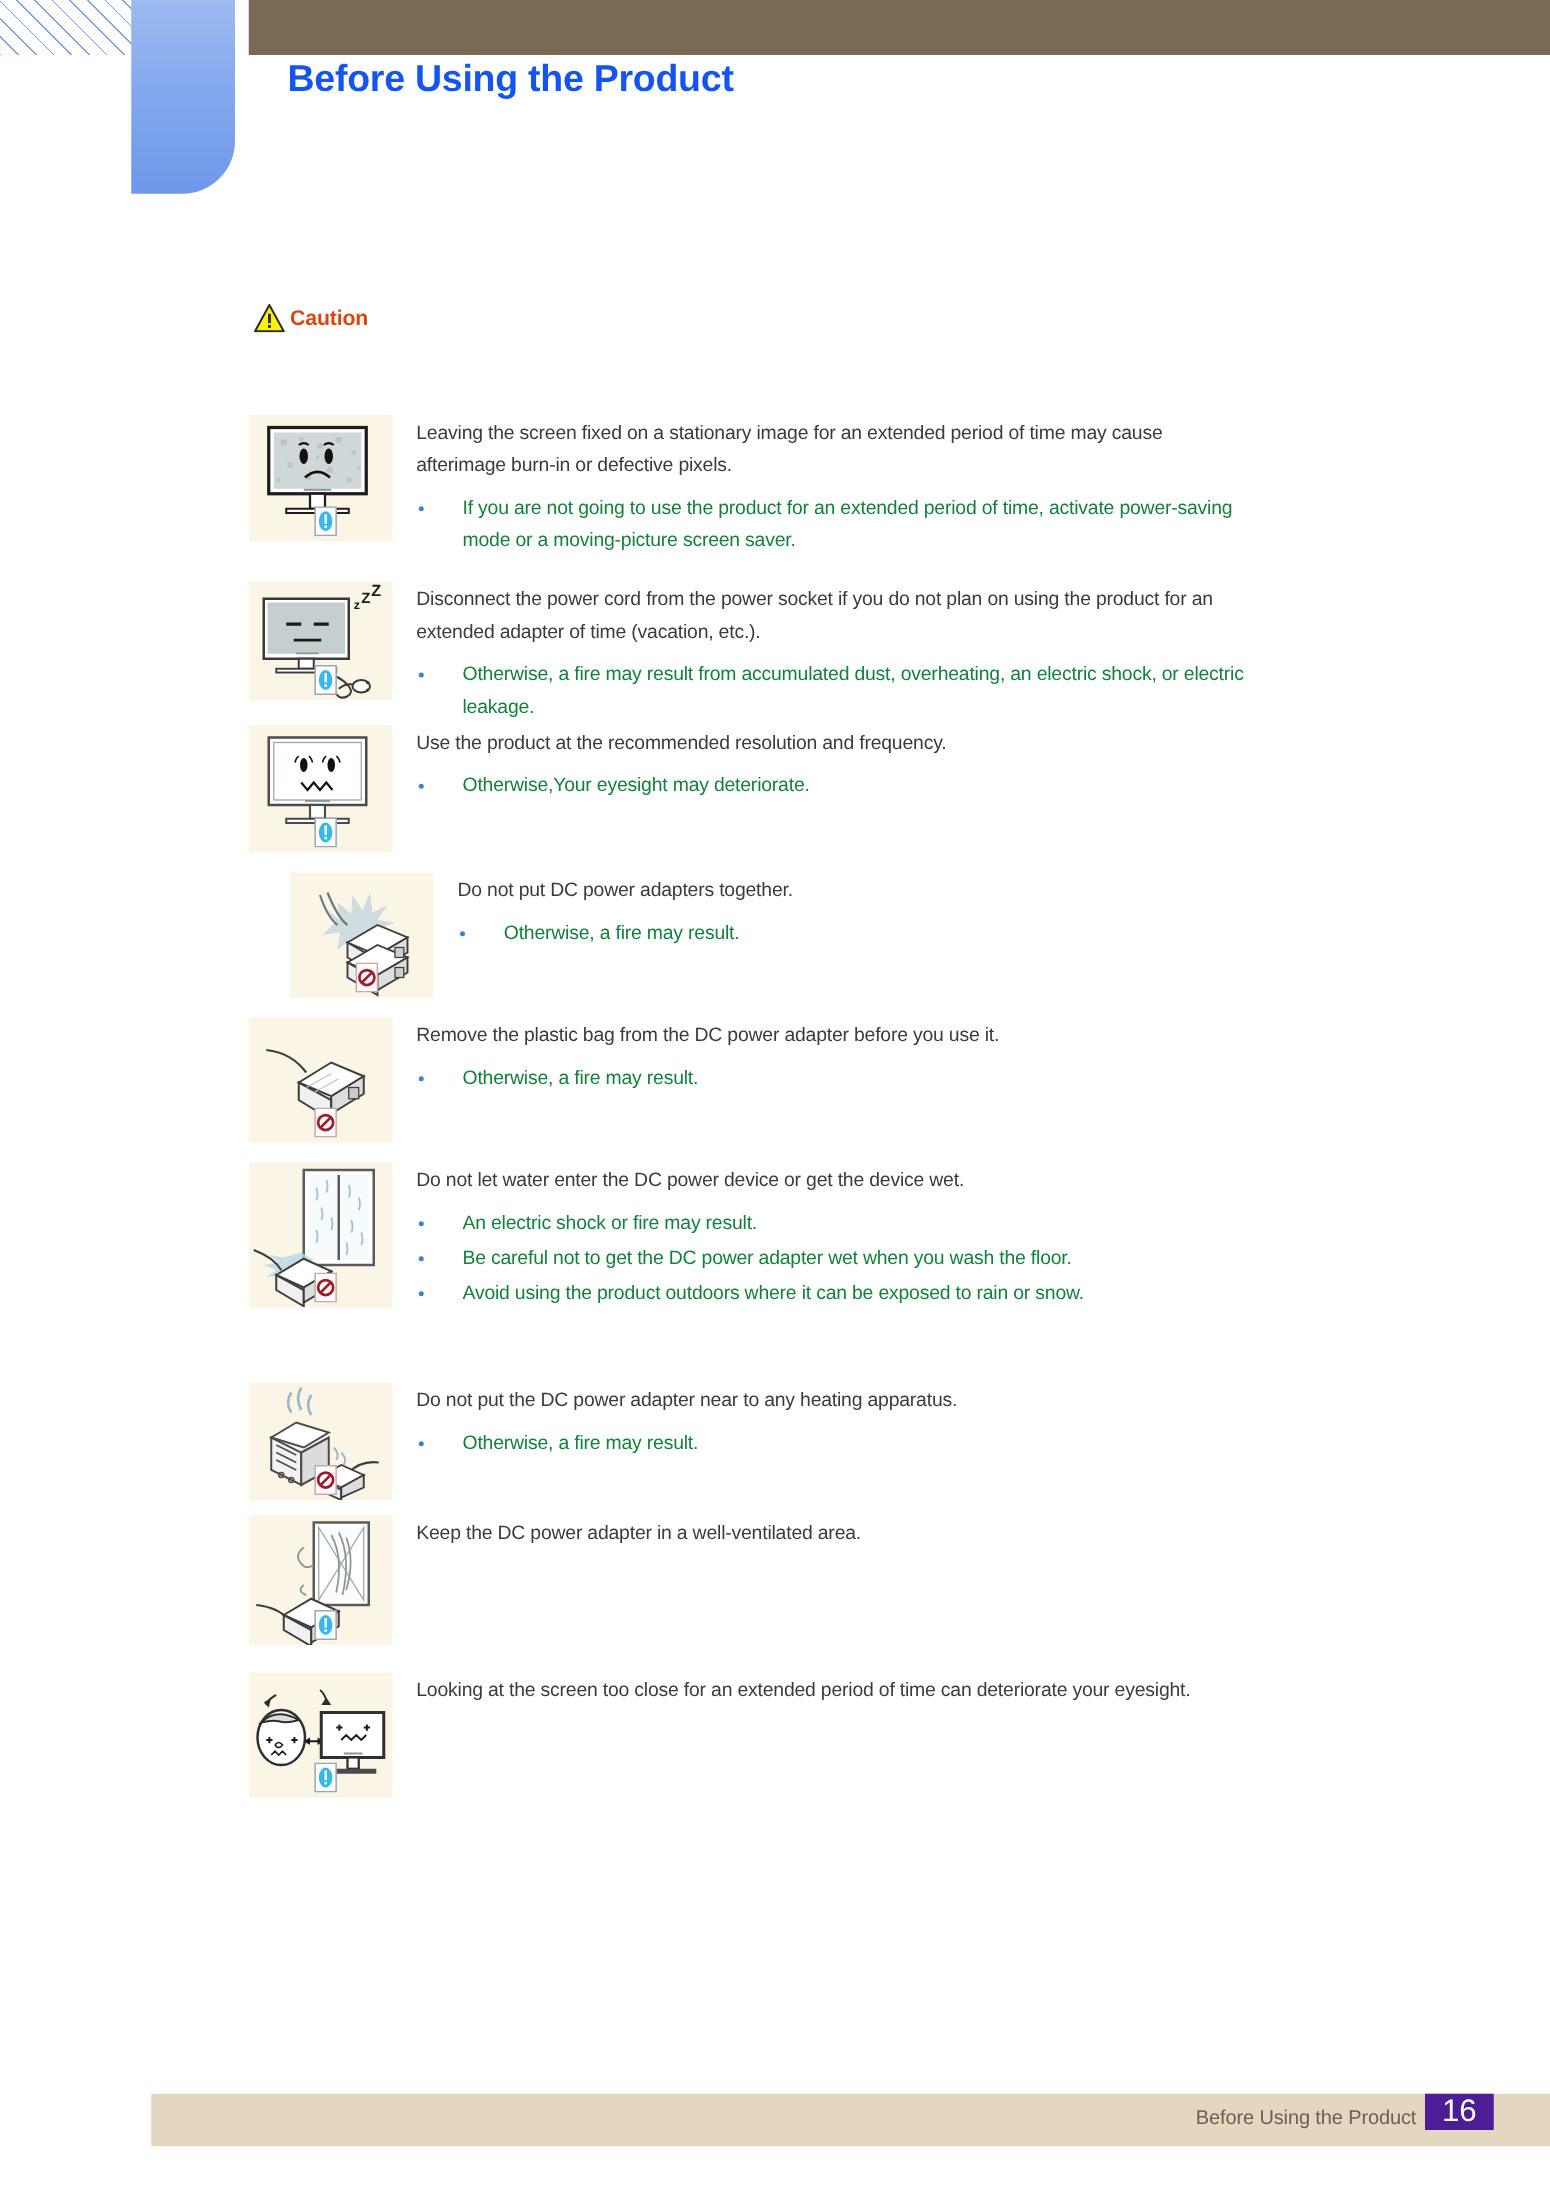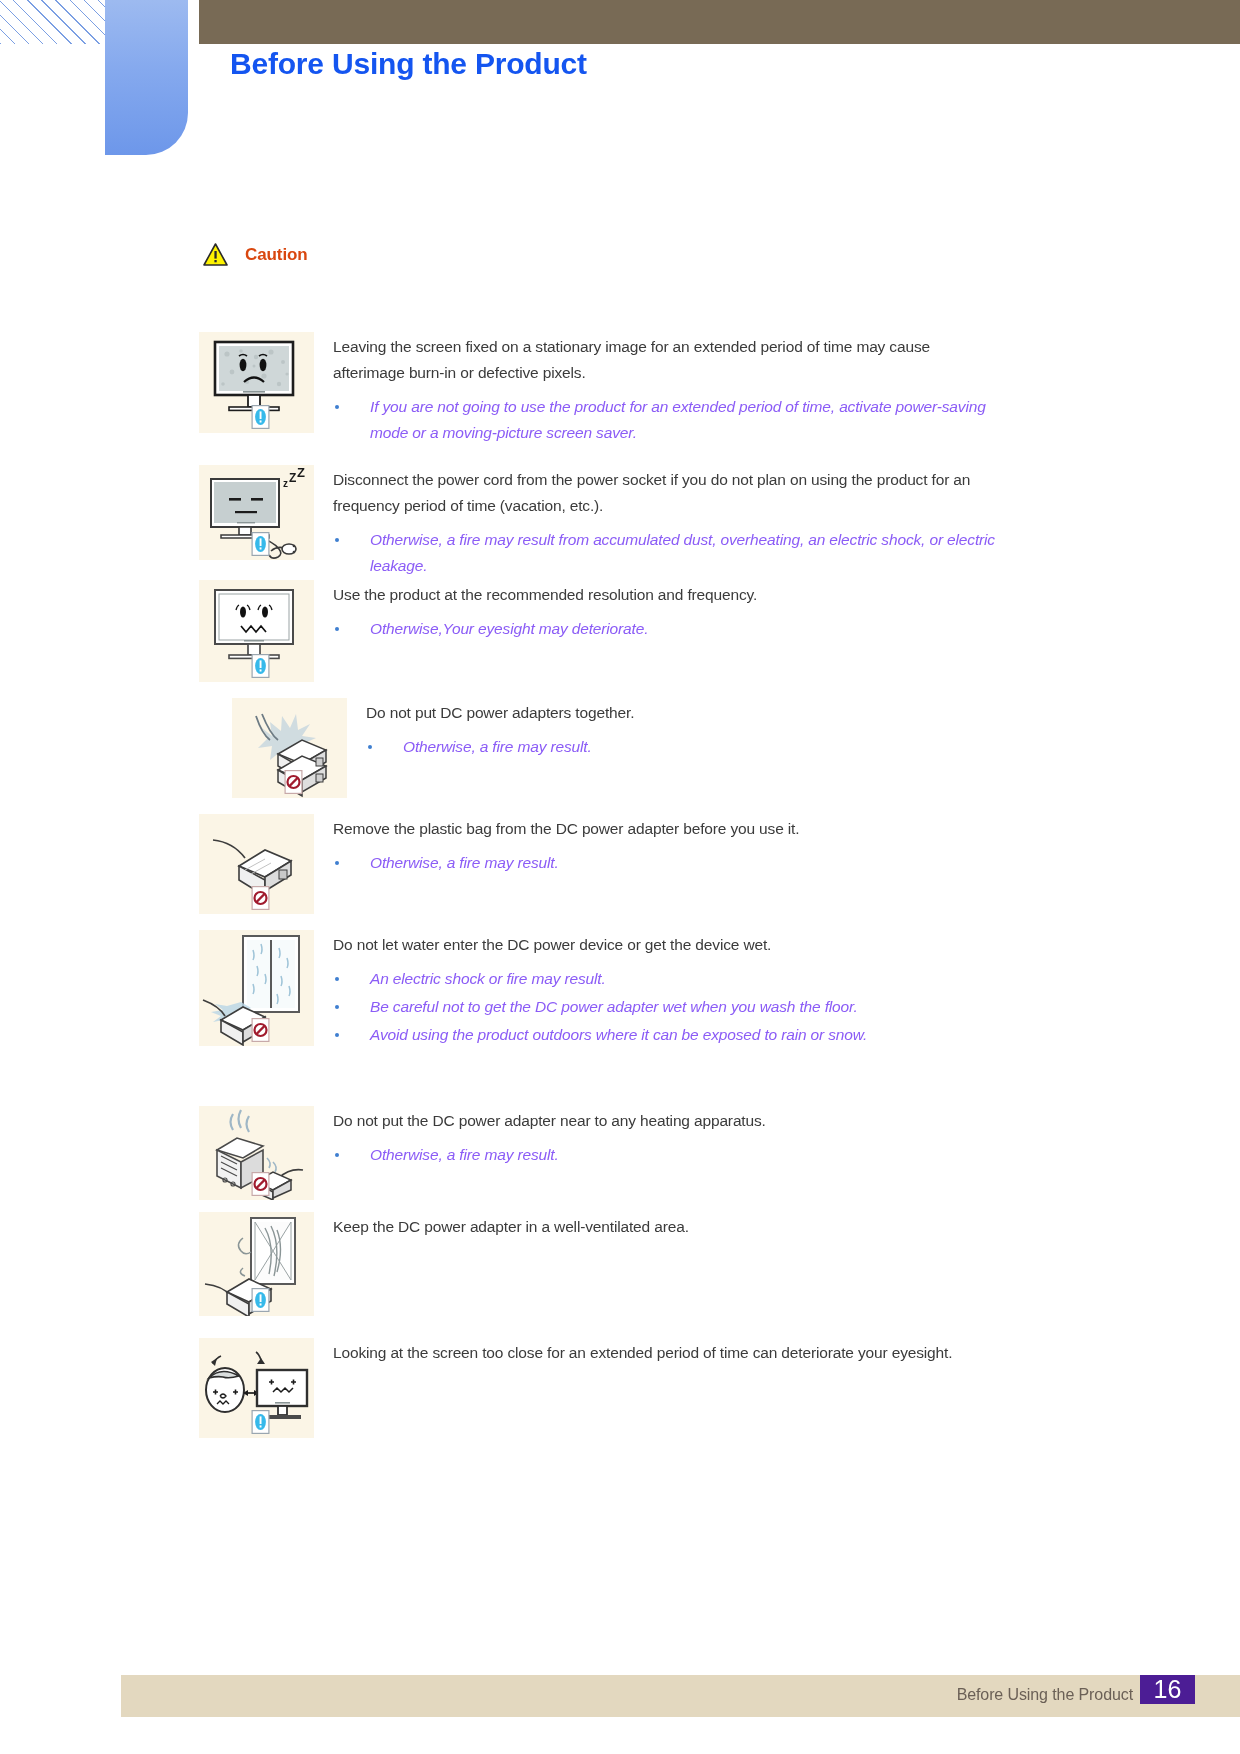--- a/index.html
+++ b/index.html
@@ -28,21 +28,21 @@
   }
   .page-title{
     position:absolute;left:230px;top:44px;
     font-size:30px;font-weight:bold;color:#1455f0;
     letter-spacing:-0.2px;line-height:40px;
   }
 
   
   .caution-row{
     position:absolute;left:203px;top:243px;
-    display:flex;align-items:center;gap:17px;
+    display:flex;align-items:center;gap:4px;
   }
   .warn-tri{width:25px;height:23px;display:block;}
   .caution-label{
     font-size:17px;font-weight:bold;color:#d9470f;letter-spacing:-0.1px;
   }
 
   
   .content{position:absolute;left:199px;top:332px;width:800px;}
   .item{position:relative;display:flex;align-items:flex-start;}
   .thumb{
@@ -51,24 +51,23 @@
   }
   .thumb svg{display:block;width:115px;}
   .badge{position:absolute;left:4px;bottom:4px;width:18px;height:24px;}
   .txt{flex:1;padding-left:19px;padding-top:2px;}
   .lead{
     font-size:15.5px;color:#3b3b3b;line-height:26px;
     letter-spacing:-0.15px;margin:0 0 8px 0;
   }
   .bullets{list-style:none;margin:0;padding:0;}
   .bullets li{
-    font-size:15.5px;color:#8b5cf6;line-height:26px;
+    font-size:15.5px;color:#15803d;line-height:26px;
     letter-spacing:-0.15px;position:relative;padding-left:37px;
     margin-bottom:2px;
-    font-style:italic;
   }
   .bullets li:before{
     content:"";position:absolute;left:2px;top:11px;
     width:4px;height:4px;border-radius:50%;background:#3f7fd0;
   }
 
   
   .footer{
     position:absolute;left:121px;bottom:37px;width:1119px;height:42px;
     background:#e3d8bf;
@@ -167,21 +166,21 @@
         <circle cx="95" cy="87" r="1.3" fill="#3a3a3a"></circle>
       </svg>
       <svg class="badge" viewBox="0 0 18 24">
         <rect x="0.6" y="0.6" width="16.8" height="22.8" fill="#ffffff" stroke="#9aa6b0" stroke-width="1.2"></rect>
         <ellipse cx="9" cy="12" rx="5.4" ry="8" fill="#36b9ea"></ellipse>
         <rect x="8.1" y="6.4" width="1.9" height="7.6" fill="#ffffff"></rect>
         <rect x="8.1" y="15.4" width="1.9" height="2.1" fill="#ffffff"></rect>
       </svg>
     </div>
     <div class="txt">
-      <p class="lead">Disconnect the power cord from the power socket if you do not plan on using the product for an frequency period of time (vacation, etc.).</p>
+      <p class="lead">Disconnect the power cord from the power socket if you do not plan on using the product for an extended adapter of time (vacation, etc.).</p>
       <ul class="bullets">
         <li>Otherwise, a fire may result from accumulated dust, overheating, an electric shock, or electric leakage.</li>
       </ul>
     </div>
   </div>
 
   <div class="item" style="height:118px;">
     <div class="thumb" style="height:102px;">
       <svg viewBox="0 0 115 102" height="102">
         <rect x="16" y="10" width="78" height="54" fill="#ffffff" stroke="#4a4a4a" stroke-width="2"></rect>

